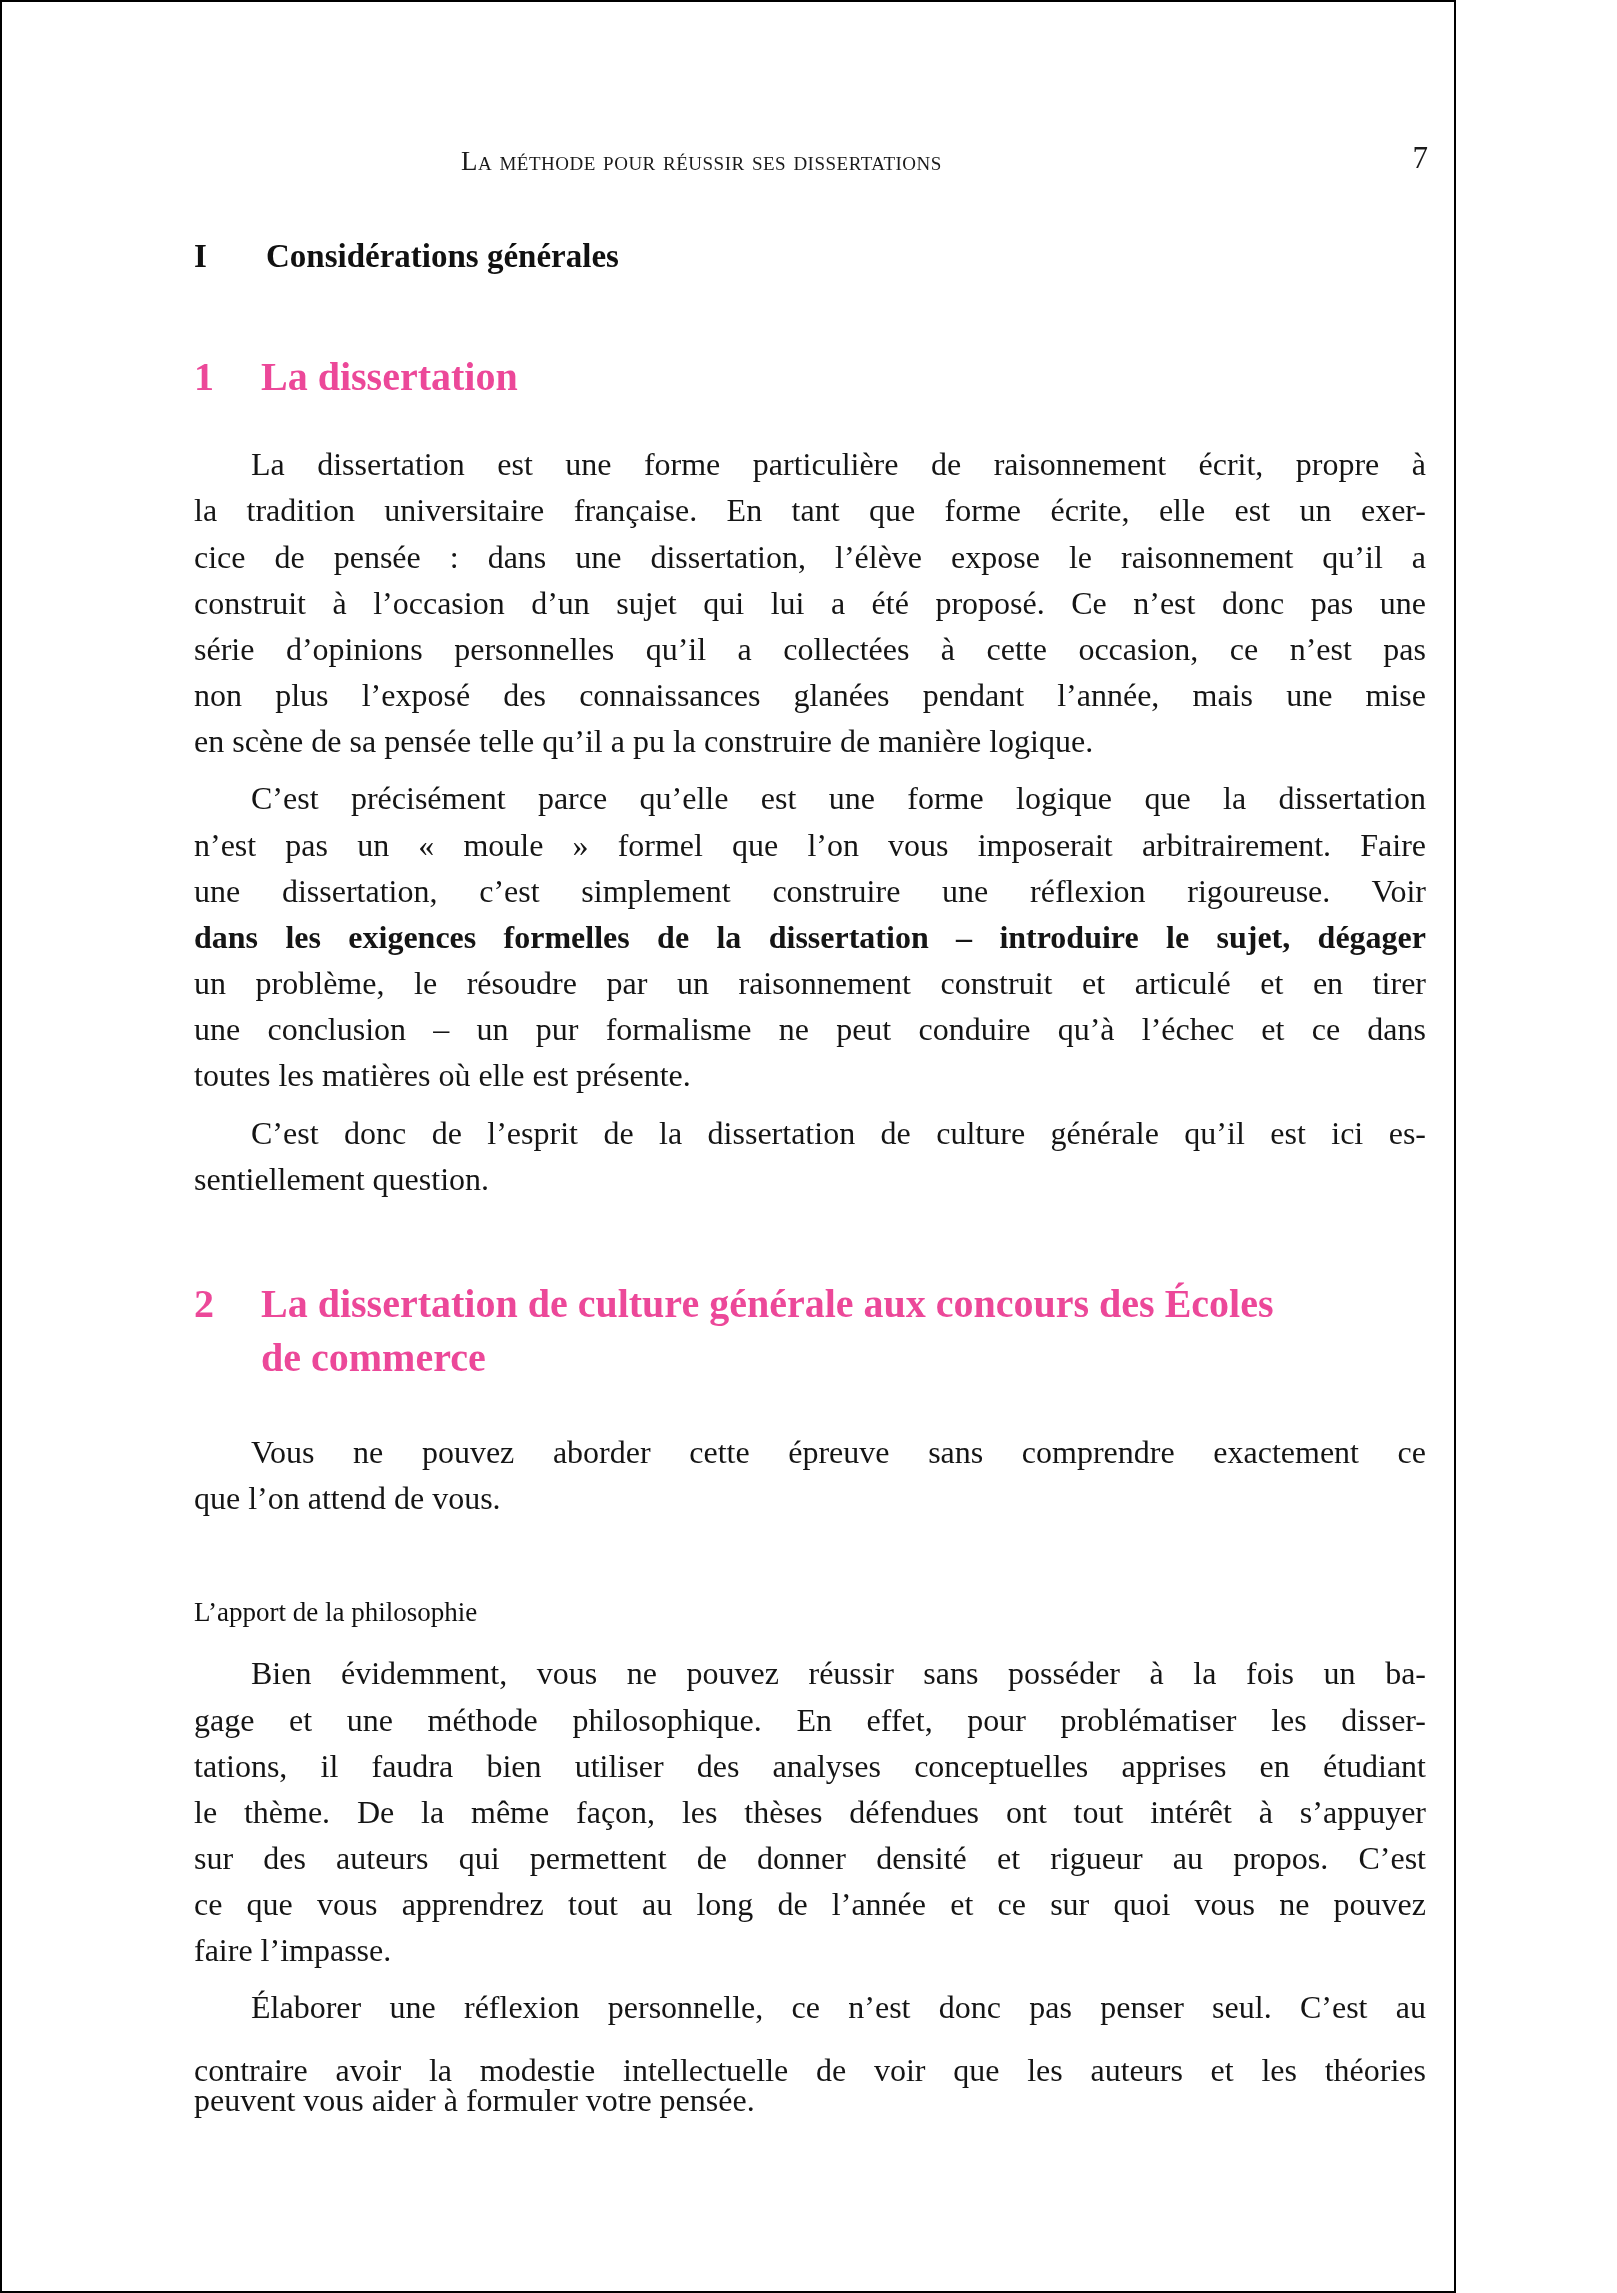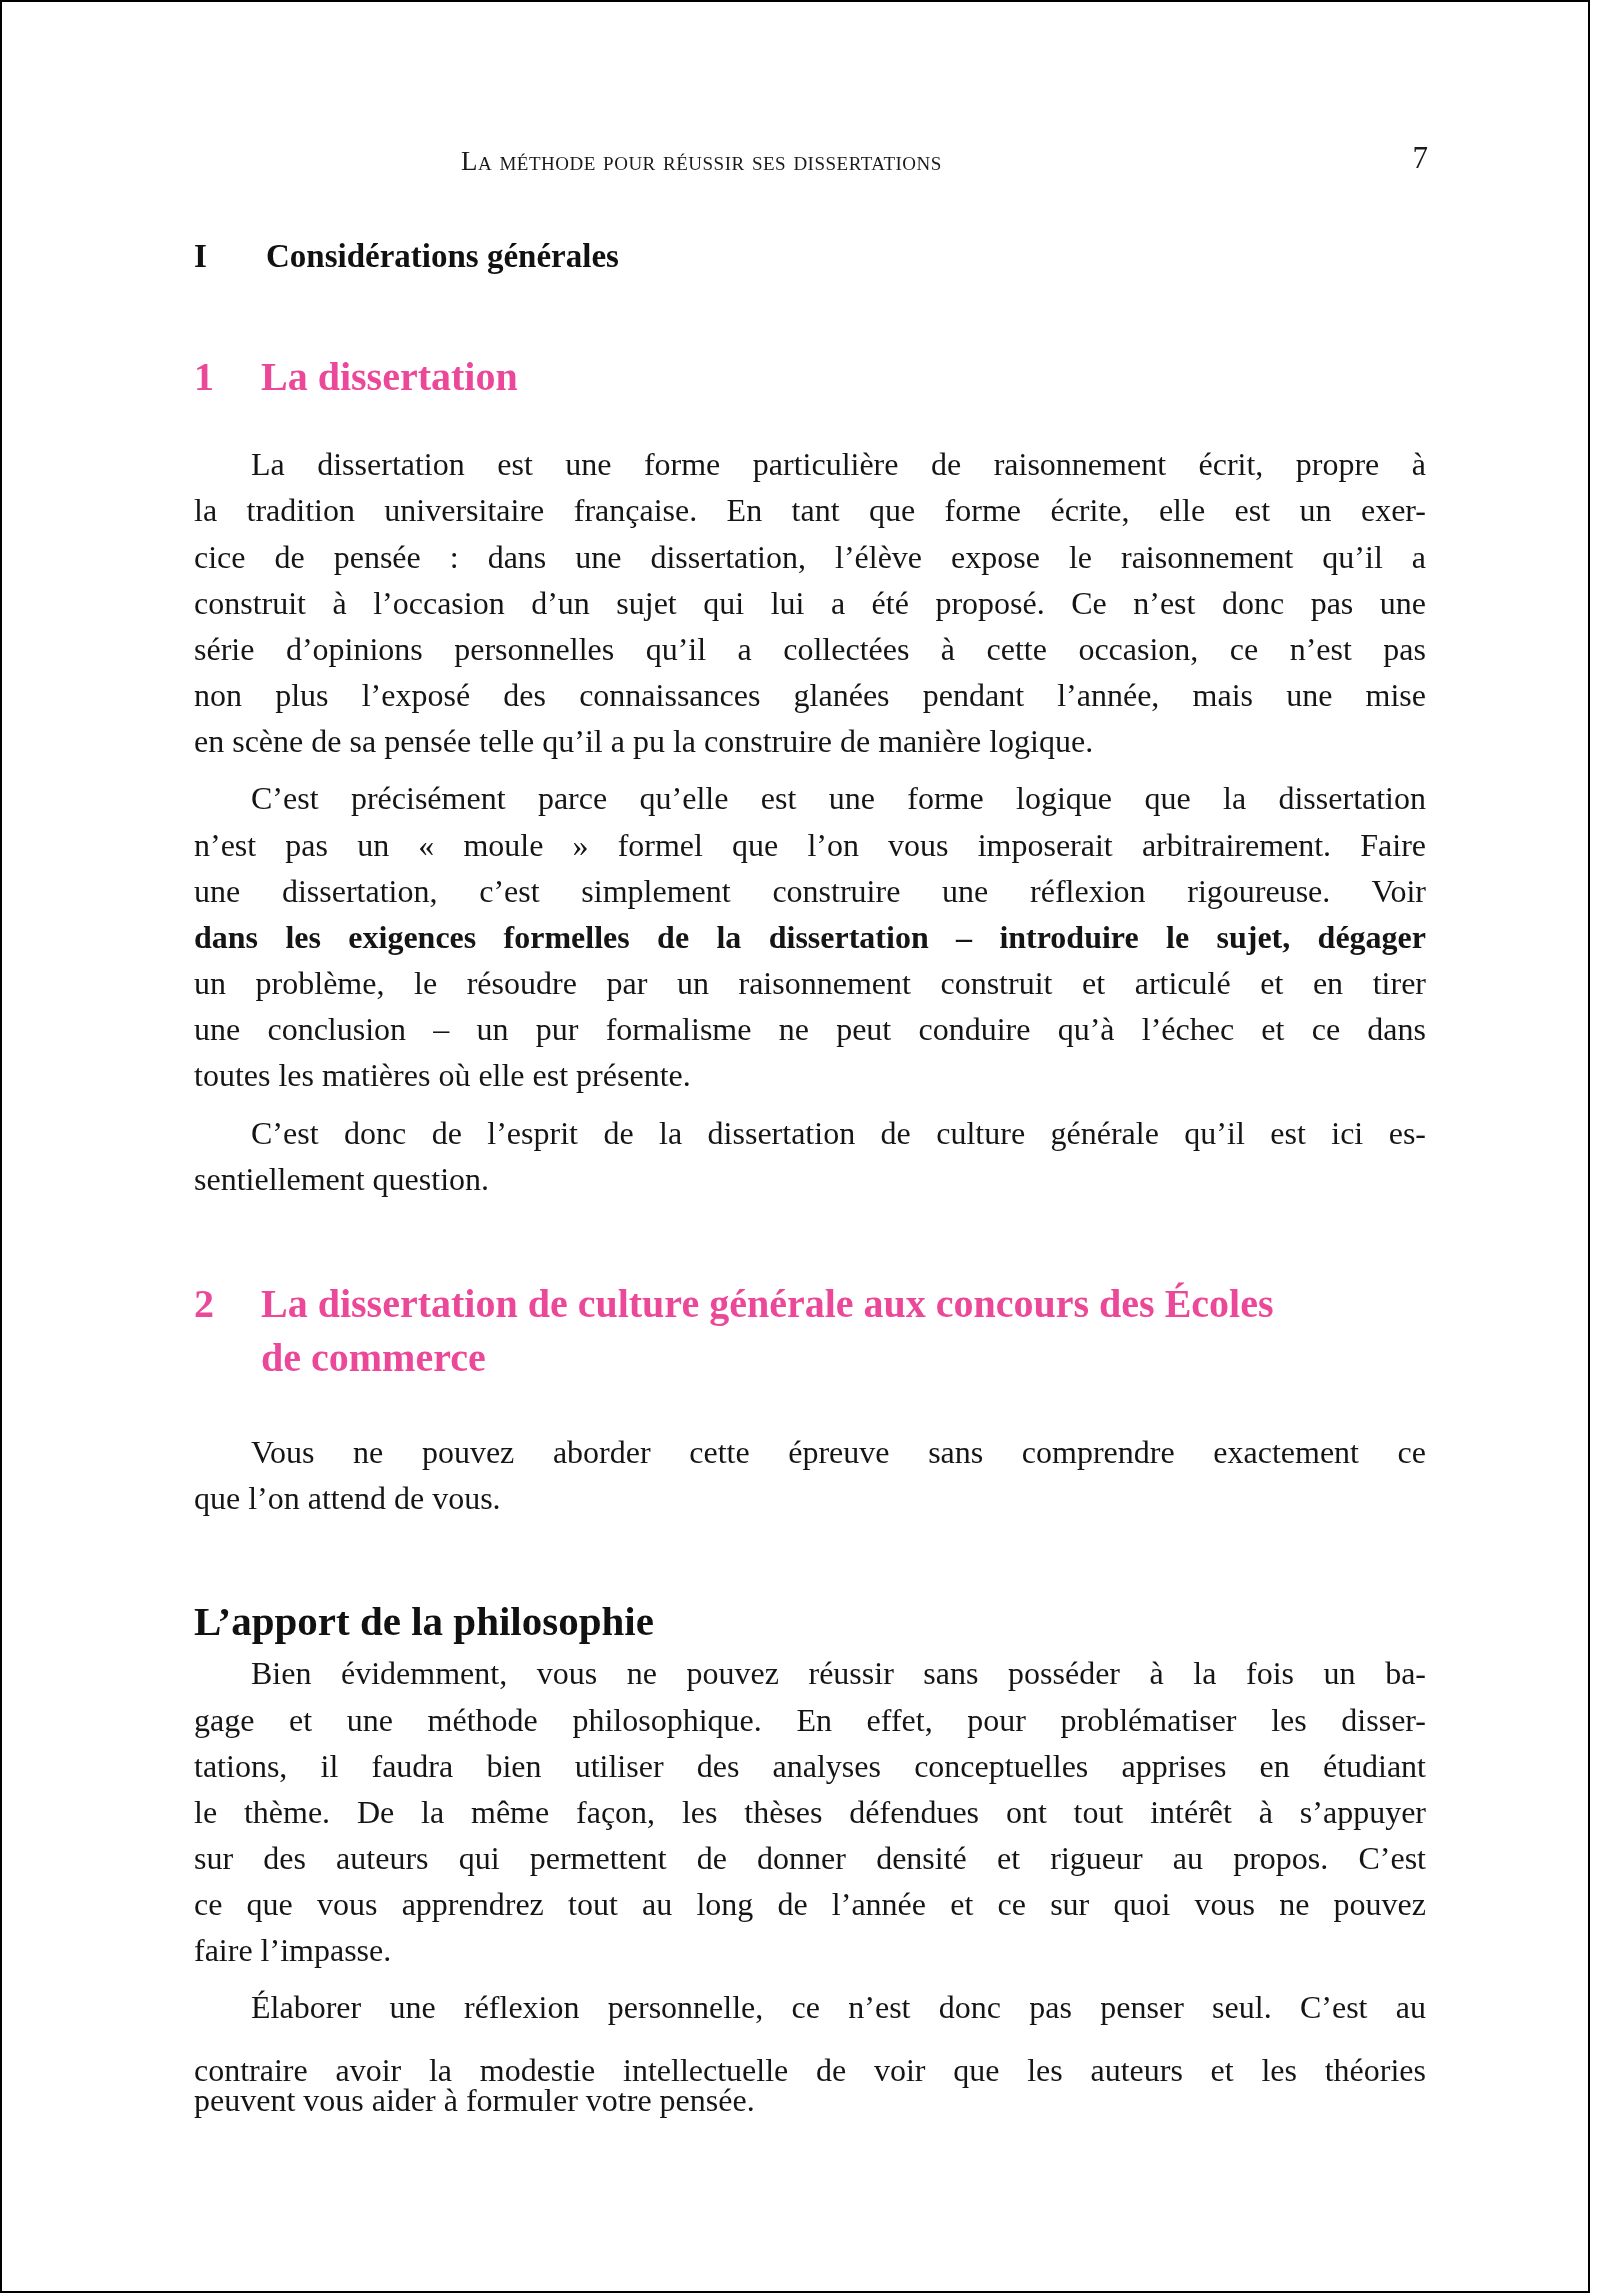--- a/index.html
+++ b/index.html
@@ -1,18 +1,18 @@
 <!DOCTYPE html>
 <html style="font-size:14.8px"><head>
   <meta charset="utf-8">
   <style>
     html, body { margin: 0; padding: 0; background: #ffffff; }
     body { width: 1618px; height: 2293px; position: relative; overflow: hidden; }
     .page {
-      position: absolute; left: 0; top: 0; width: 1590px; height: 2293px;
+      position: absolute; left: 0; top: 0; width: 1456px; height: 2293px;
       box-sizing: border-box; border: 2.8px solid #000; background: #fff;
     }
     .running-head {
       position: absolute; top: 144px; left: 459px; width: 701px;
       font-size: 27px; letter-spacing: 0.5px; font-variant: small-caps;
       font-family: "Liberation Serif", "DejaVu Serif", serif; color: #1a1a1a;
       white-space: nowrap;
     }
     .page-number {
       position: absolute; top: 138px; left: 1398px; width: 28px; text-align: right;
@@ -26,22 +26,22 @@
     .h-chapter .num { display: inline-block; width: 72px; }
     .h-section {
       position: absolute; left: 192px; white-space: nowrap;
       font-family: "Liberation Serif", "DejaVu Serif", serif; font-weight: bold;
       font-size: 40px; color: #ec4899;
     }
     .h-section .num { display: inline-block; width: 67px; }
     .h-section .cont { display: block; padding-left: 67px; }
     .h-sub {
       position: absolute; left: 192px; white-space: nowrap;
-      font-family: "Liberation Serif", "DejaVu Serif", serif; font-weight: bold;
-      font-size: 41px; color: #111;
+      font-family: "Liberation Serif", "DejaVu Serif", serif; font-weight: normal;
+      font-size: 27px; color: #111;
     }
     .line {
       position: absolute; left: 192px; width: 1232px; height: 46px;
       font-family: "Liberation Serif", "DejaVu Serif", serif; font-size: 32px;
       color: #151515; white-space: nowrap; text-align: justify; text-align-last: justify;
       line-height: 46px;
     }
     .line.indent { left: 249px; width: 1175px; }
     .line.last { text-align-last: left; }
   </style>

